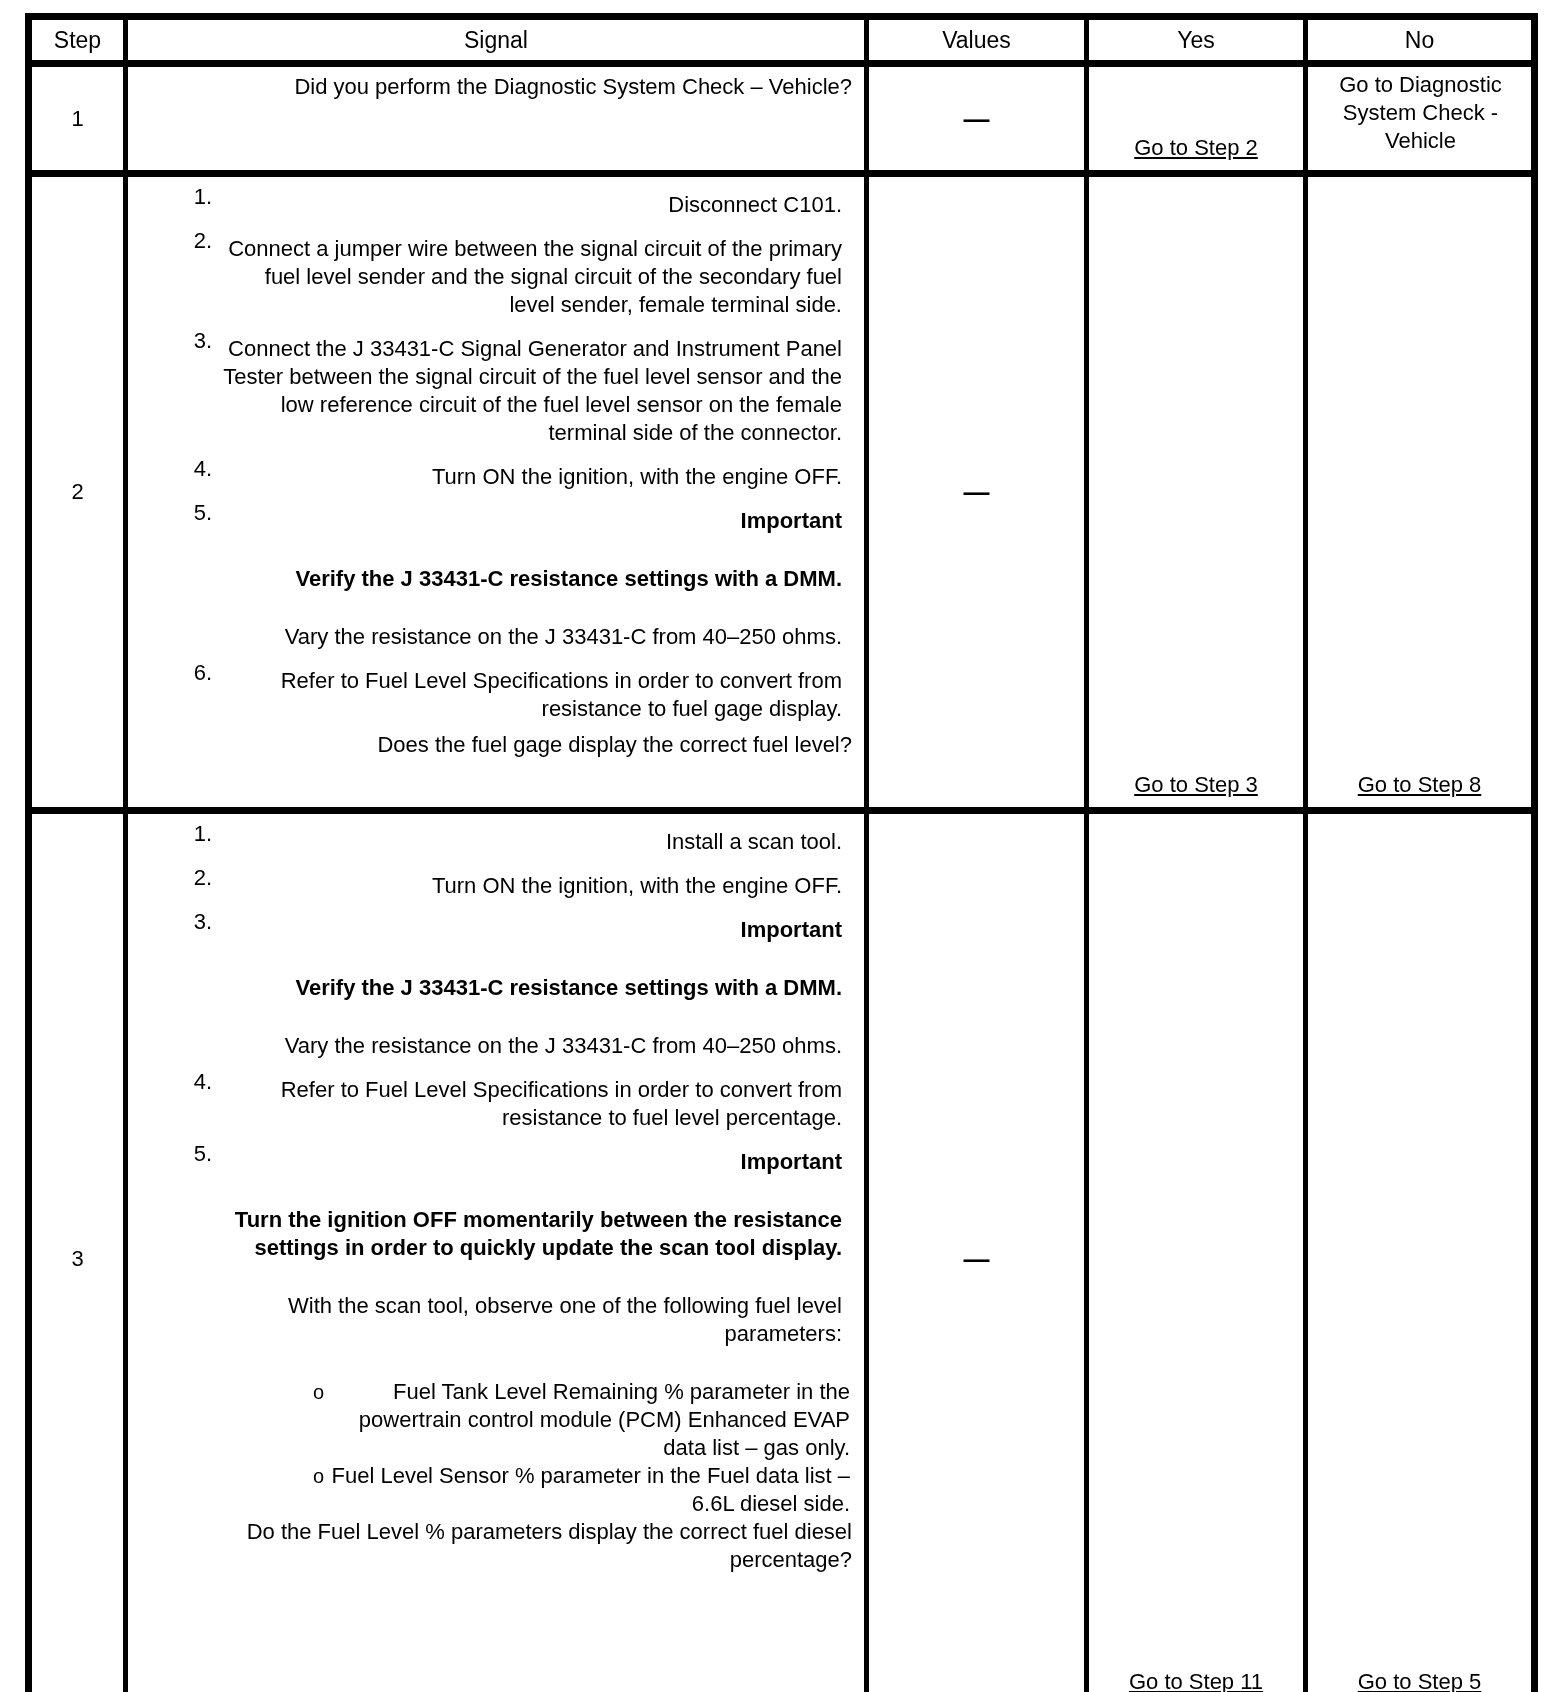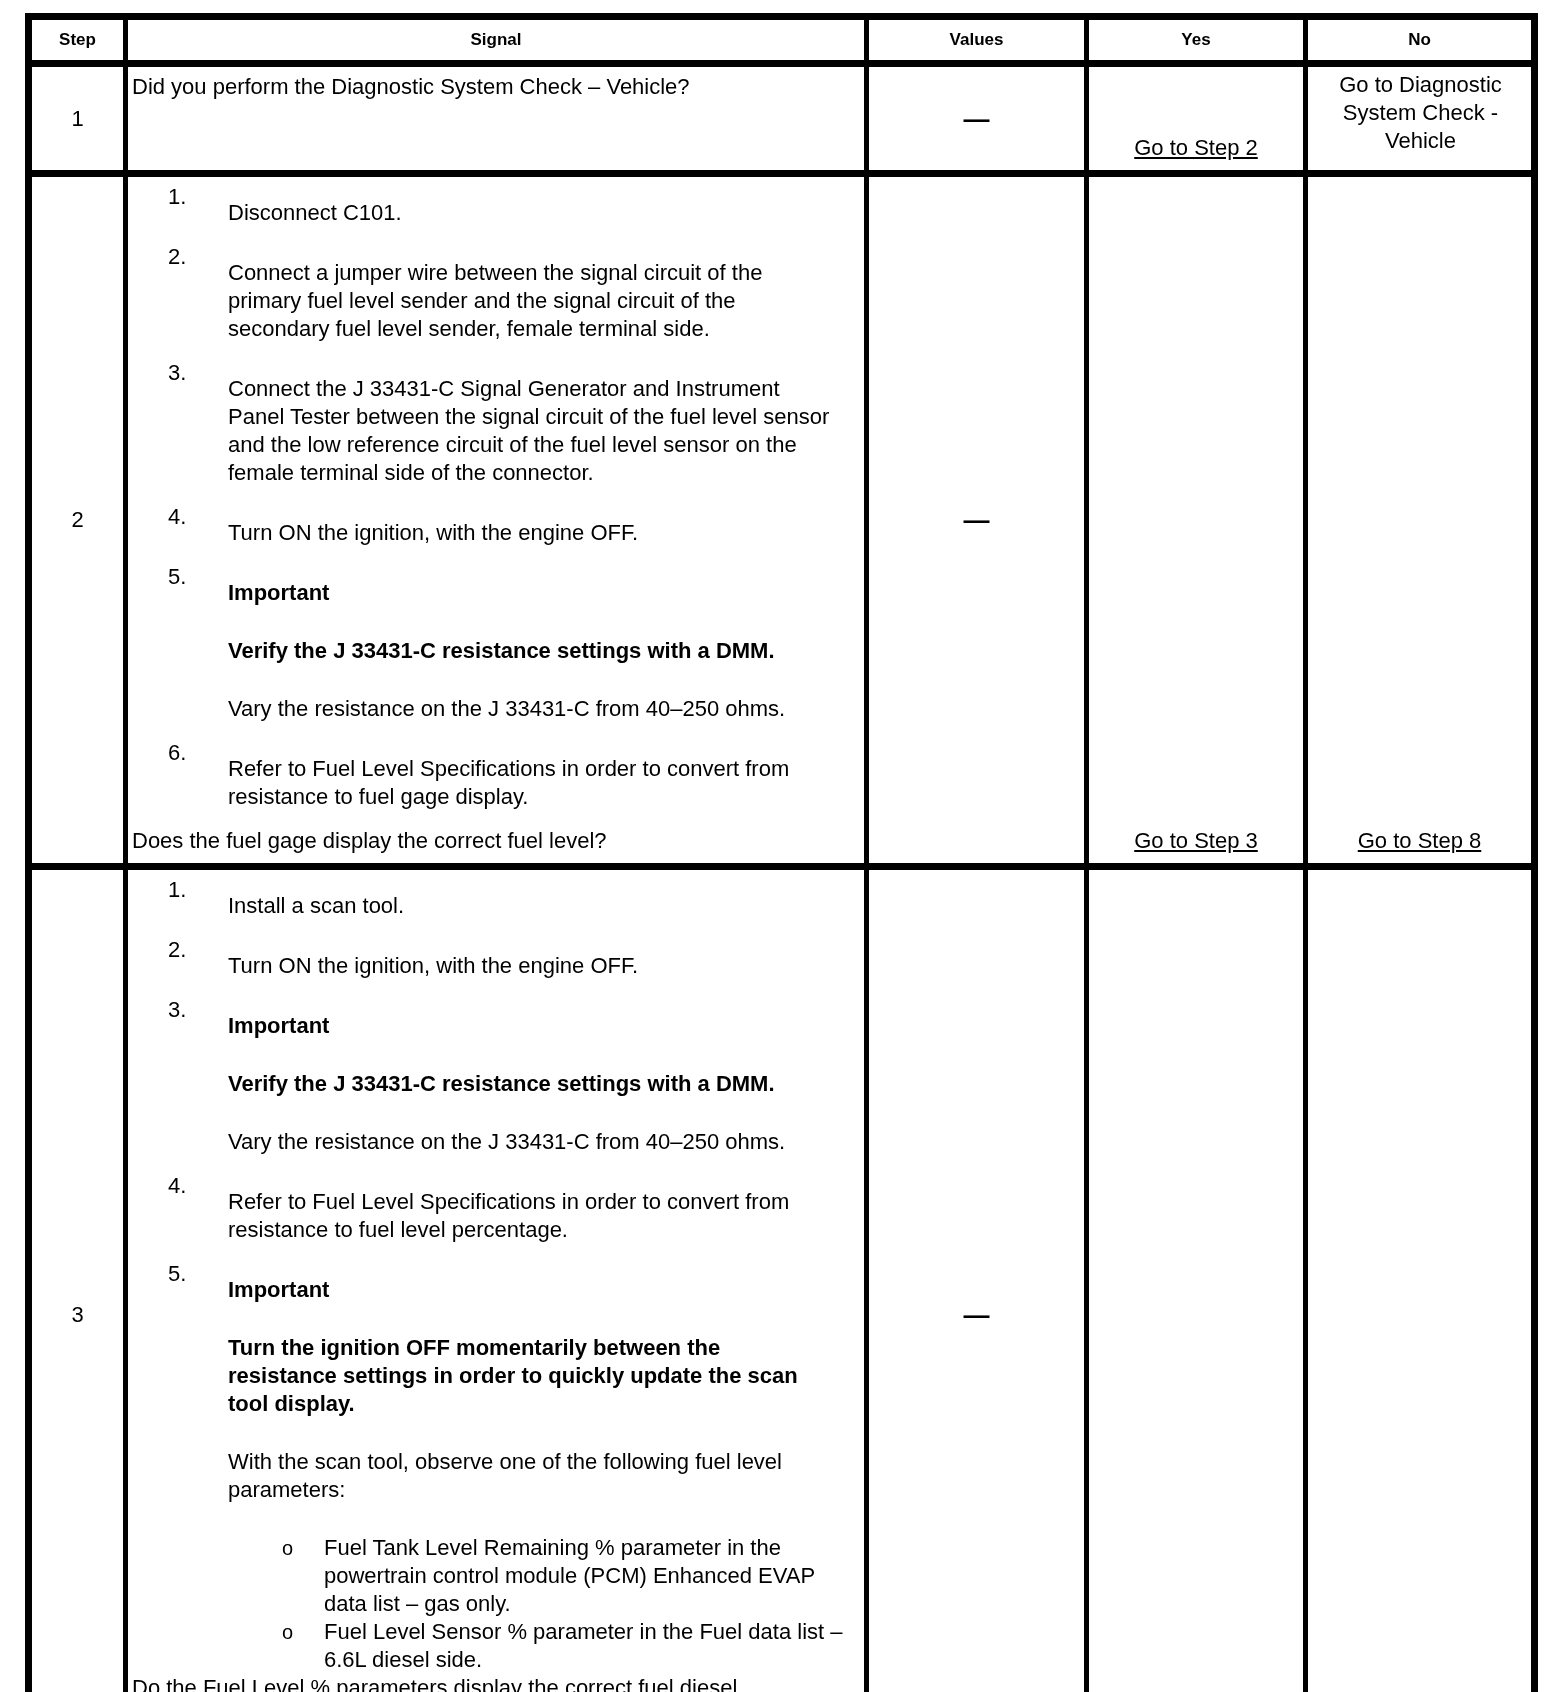--- a/index.html
+++ b/index.html
@@ -31,22 +31,22 @@
     border-top: 7px solid #000;
     border-bottom: 7px solid #000;
     padding: 0;
     font-size: 22px;
     line-height: 28px;
     vertical-align: top;
     overflow: hidden;
   }
   th {
     height: 40px;
-    font-size: 17px;
-    font-weight: bold;
+    font-size: 23px;
+    font-weight: normal;
     text-align: center;
     vertical-align: middle;
   }
   td.step-cell {
     text-align: center;
     vertical-align: middle;
   }
   td.values-cell {
     text-align: center;
     vertical-align: middle;
@@ -64,20 +64,21 @@
     text-align: center;
     padding: 4px 2px 0 4px;
   }
   td.action-cell { height: 100%; }
   .action-inner {
     display: flex;
     flex-direction: column;
     height: 100%;
     padding: 6px 12px 8px 0;
     box-sizing: border-box;
+    text-align: right;
   }
   .question {
     margin-top: auto;
     padding-left: 4px;
   }
   .question-top {
     margin-top: 0;
     padding-left: 4px;
   }
   .li {
@@ -86,21 +87,21 @@
   }
   .num {
     flex: 0 0 44px;
     margin-left: 40px;
   }
   .libody {
     flex: 1 1 auto;
     min-width: 0;
     padding-right: 2px;
   }
-  .p { margin: 16px; }
+  .p { margin: 8px; }
   .gap { margin-top: 30px; }
   .bold { font-weight: bold; }
   .bullet {
     display: flex;
     align-items: flex-start;
   }
   .marker {
     flex: 0 0 42px;
     margin-left: 70px;
     font-size: 20px;

